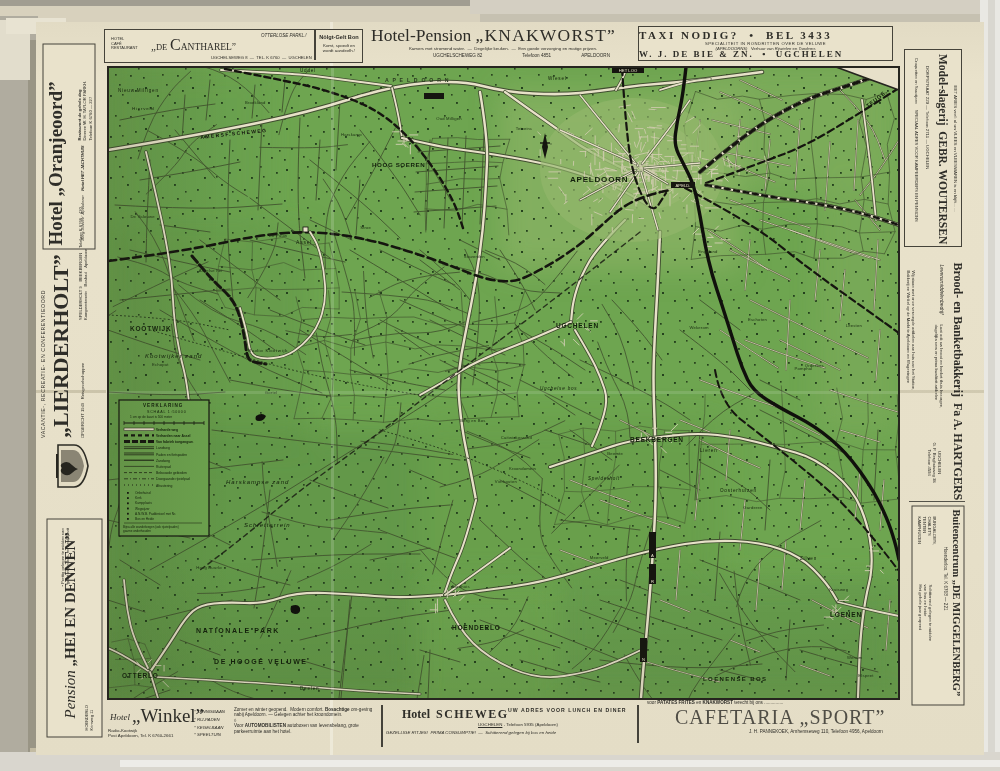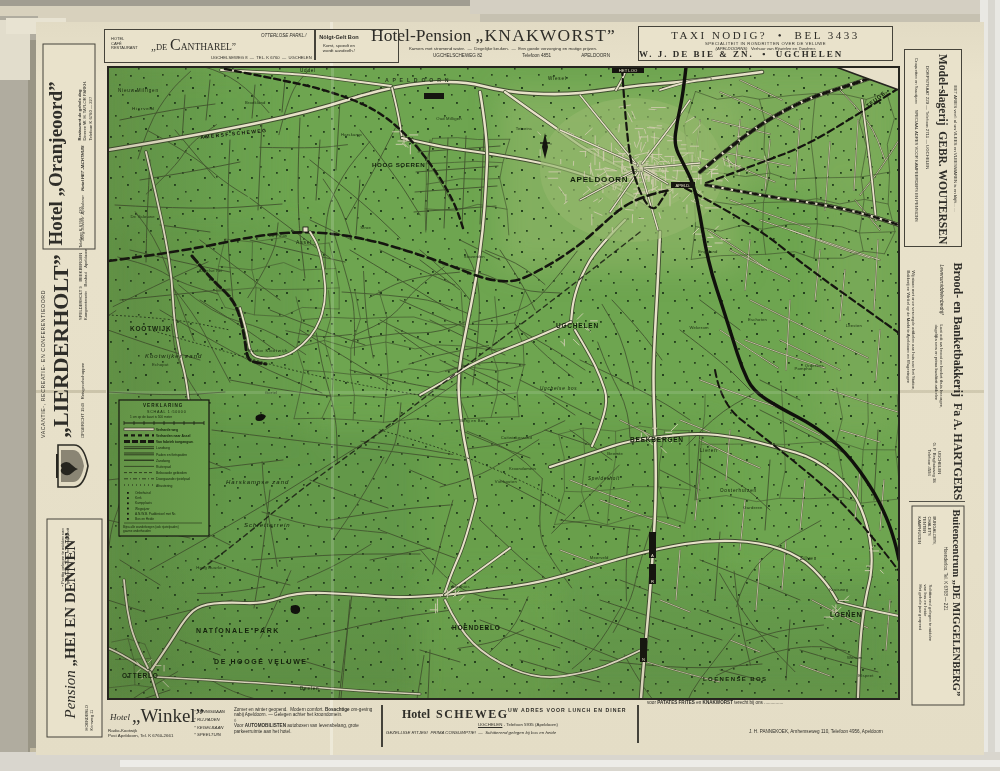--- a/index.html
+++ b/index.html
@@ -25,36 +25,36 @@
 
 <div class="abs" style="left:0;top:752px;width:1000px;height:19px;background:#d9d6ce"></div>
 <div class="abs" style="left:120px;top:760px;width:880px;height:7px;background:#edece8"></div>
 <div class="abs" style="left:30px;top:748px;width:950px;height:4px;background:#c3bba2"></div>
 
 <div class="abs" style="left:36px;top:22px;width:948px;height:733px;background:linear-gradient(180deg,#e2dbc4 0%,#e9e2cb 8%,#e7e0c9 60%,#e4ddc6 100%)"></div>
 <div class="abs" style="left:330px;top:22px;width:3px;height:733px;background:rgba(255,255,250,.35)"></div>
 <div class="abs" style="left:36px;top:390px;width:70px;height:3px;background:rgba(120,110,80,.25)"></div>
 <div class="abs" style="left:900px;top:390px;width:84px;height:3px;background:rgba(120,110,80,.2)"></div>
 
-<div class="abs ink" style="left:104px;top:29px;width:295px;height:34px;border:1.5px solid #45433a;background:#e9e2cb">
+<div class="abs ink" style="left:104px;top:29px;width:259px;height:34px;border:1.5px solid #45433a;background:#e9e2cb">
     <div class="abs" style="left:209px;top:0;width:2px;height:30px;background:#44423a"></div>
     <div class="abs" style="left:6px;top:7px;font-size:4px;line-height:4.6px">HOTEL<br>CAFÉ<br>RESTAURANT</div>
     <div class="abs ser" style="left:46px;top:6px;font-size:11px;white-space:nowrap">„<span style="font-size:8.5px">DE</span> <span style="font-size:16px;font-family:'Liberation Serif',serif">C</span><span style="font-size:9.5px">ANTHAREL”</span></div>
     <div class="abs" style="left:156px;top:3px;font-size:4.5px;font-style:italic;white-space:nowrap">OTTERLOSE PARKL.!</div>
     <div class="abs" style="left:106px;top:25px;font-size:4.2px;white-space:nowrap">UGCHELSEWEG 8 &nbsp;—&nbsp; TEL. K 6760 &nbsp;—&nbsp; UGCHELEN</div>
     <div class="abs" style="left:212px;top:4px;width:44px;text-align:center;font-size:5.6px;font-weight:bold;white-space:nowrap">Nölgt-Gelt Bon</div>
     <div class="abs" style="left:212px;top:13px;width:44px;text-align:center;font-size:4.4px;line-height:5px">Komt, spoedt en<br>wordt aandeelh.!</div>
   </div>
 
 <div class="abs ink ser" style="left:371px;top:25px;width:268px;height:16px;font-size:17.5px;white-space:nowrap">Hotel-Pension <span style="letter-spacing:1.2px">„KNAKWORST”</span></div>
 <div class="abs ink" style="left:373px;top:46px;width:260px;font-size:4.4px;text-align:center">Kamers met stromend water. &nbsp;—&nbsp; Degelijke keuken. &nbsp;—&nbsp; Een goede verzorging en matige prijzen.</div>
 <div class="abs ink" style="left:373px;top:53px;width:260px;font-size:4.6px"><span style="margin-left:60px">UGCHELSCHEWEG 82</span><span style="margin-left:40px">Telefoon 4851</span><span style="margin-left:30px">APELDOORN</span></div>
 
 <div class="abs ink" style="left:638px;top:26px;width:255px;height:35px;border:1.5px solid #45433a;background:#e9e2cb;overflow:hidden">
-    <div class="abs ser" style="left:0;top:2px;width:100%;text-align:center;font-size:11px;font-weight:normal;letter-spacing:2.5px;white-space:nowrap">TAXI NODIG? &nbsp;•&nbsp; BEL 3433</div>
+    <div class="abs ser" style="left:0;top:2px;width:100%;text-align:left;font-size:11px;font-weight:bold;letter-spacing:2.5px;white-space:nowrap">TAXI NODIG? &nbsp;•&nbsp; BEL 3433</div>
     <div class="abs" style="left:0;top:13.5px;width:100%;text-align:center;font-size:4.2px;letter-spacing:.5px">SPECIALITEIT IN RONDRITTEN OVER DE VELUWE</div>
     <div class="abs" style="left:0;top:18.5px;width:100%;text-align:center;font-size:4.2px"><i>(APELDOORNS)</i> &nbsp; Verhuur van <i>Rijwielen</i> en <i>Tandems</i></div>
     <div class="abs ser" style="left:0;top:22px;width:100%;text-align:left;font-size:9px;font-weight:bold;letter-spacing:2px;white-space:nowrap">W. J. DE BIE &amp; ZN. &nbsp;•&nbsp; UGCHELEN</div>
   </div>
 
 <div class="rot ink" style="left:-34.5px;top:119.5px;width:206px;height:53px;transform:rotate(-90deg);border:1.5px solid #45433a;background:#e9e2cb;overflow:hidden">
     <div class="abs ser" style="left:3px;top:1px;font-size:19px;font-weight:bold;white-space:nowrap">Hotel „Oranjeoord”</div>
     <div class="abs" style="left:8px;top:36px;font-size:4.2px;font-style:italic;line-height:5px;white-space:nowrap"><i>Berg-Soeren &nbsp;Apeldoorn</i> &nbsp;&nbsp; <b>Hotel HET JACHTHUIS</b></div>
     <div class="abs" style="left:108px;top:33px;font-size:4.2px;line-height:5.4px;white-space:nowrap"><b>Restaurant de gehele dag</b><br>Dineren W. H. TAYLOR PARKH.<br>Telefoon K 6760 — 227</div>
   </div>
@@ -119,20 +119,21 @@
     <div class="abs ser" style="left:16px;top:4px;font-size:12px;font-weight:bold">Hotel &nbsp;<span style="letter-spacing:1.5px">SCHEWEG</span></div>
     <div class="abs" style="left:122px;top:4px;font-size:5.2px;font-weight:bold;letter-spacing:1px">UW ADRES VOOR LUNCH EN DINER</div>
     <div class="abs" style="left:92px;top:19px;font-size:4.4px"><u>UGCHELEN</u> - Telefoon 5935 (Apeldoorn)</div>
     <div class="abs" style="left:0px;top:27px;font-size:4.4px;font-style:italic">GEZELLIGE RITJES! &nbsp;PRIMA CONSUMPTIE! &nbsp;—&nbsp; Schitterend gelegen bij bos en heide</div>
   </div>
 
 <div class="abs" style="left:637px;top:705px;width:1.5px;height:38px;background:#44423a"></div>
 
 <div class="abs ink" style="left:645px;top:698px;width:290px;height:50px">
     <div class="abs" style="left:2px;top:2px;font-size:4.6px">voor <b>PATATES FRITES</b> en <b>KNAKWORST</b> terecht bij ons ...............</div>
+    <div class="abs ser" style="left:30px;top:8px;font-size:20px;letter-spacing:1px;color:#504e46">CAFETARIA „SPORT”</div>
     <div class="abs" style="left:104px;top:31px;font-size:4.6px">J. H. PANNEKOEK, Arnhemseweg 110, Telefoon 4956, Apeldoorn</div>
   </div>
 <svg class="abs" style="left:0;top:0" width="1000" height="771" viewBox="0 0 1000 771">
 <defs>
 <clipPath id="mapclip">
         <rect x="108" y="67" width="791" height="632"></rect>
       </clipPath>
 <filter id="soft" x="-20%" y="-20%" width="140%" height="140%">
         <feGaussianBlur stdDeviation="14"></feGaussianBlur>
       </filter>

